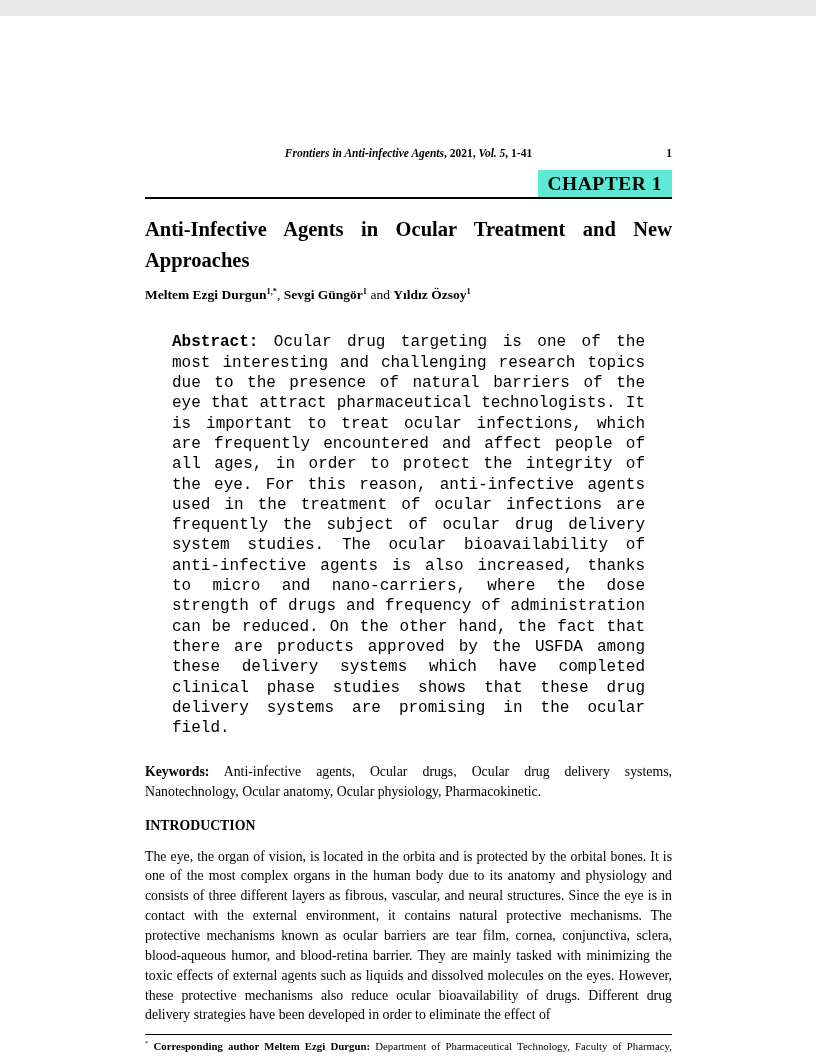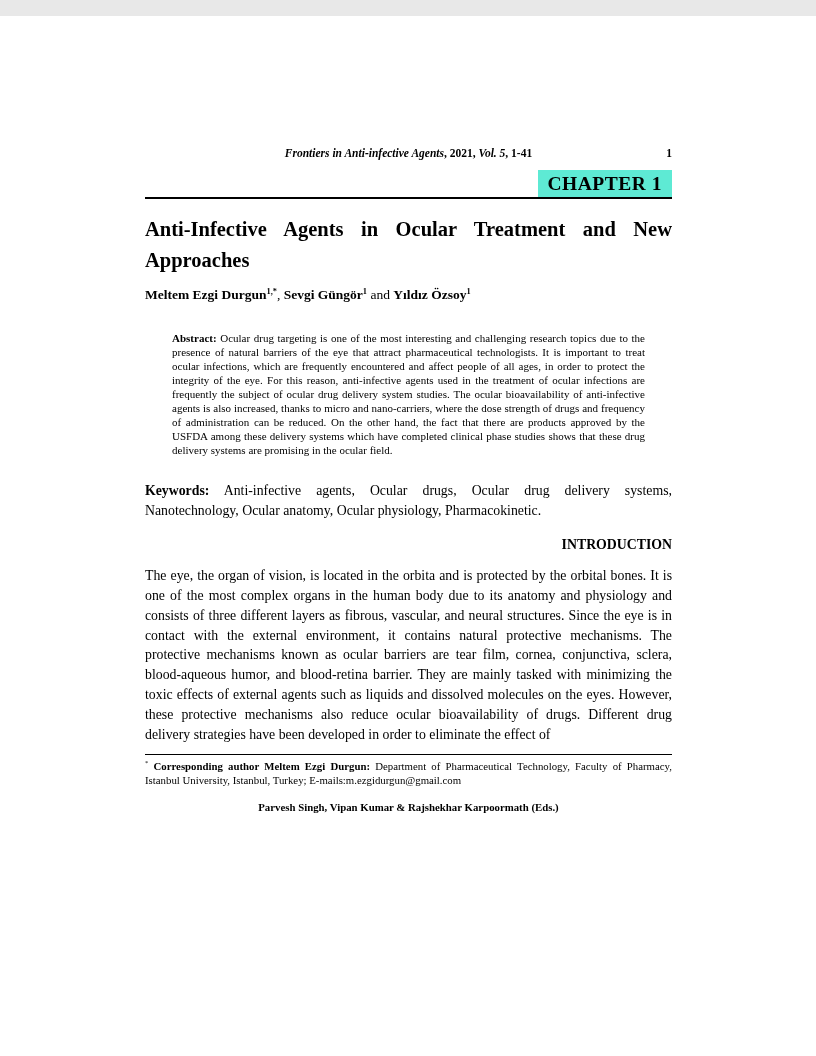--- a/index.html
+++ b/index.html
@@ -63,39 +63,39 @@
   .affiliation {
     margin-top: 6px;
     font-size: 13px;
     font-style: italic;
     line-height: 1.35;
     text-align: justify;
   }
   
   .abstract {
     margin: 29px 27px 0 27px;
-    font-size: 11px;
+    font-size: 16px;
     line-height: 1.27;
     text-align: justify;
+    font-family: Liberation Mono, monospace;
   }
   .abstract .lead-label { font-weight: bold; }
   
   .keywords {
     margin-top: 23px;
     font-size: 13.8px;
     line-height: 1.45;
     text-align: justify;
   }
   .keywords .lead-label { font-weight: bold; }
   
   .section-heading {
     margin-top: 16px;
     font-size: 13.8px;
     font-weight: bold;
-    text-align: right;
   }
   .body-paragraph {
     margin-top: 13px;
     font-size: 13.8px;
     line-height: 1.44;
     text-align: justify;
   }
   
   .footnote-rule {
     margin-top: 9px;

